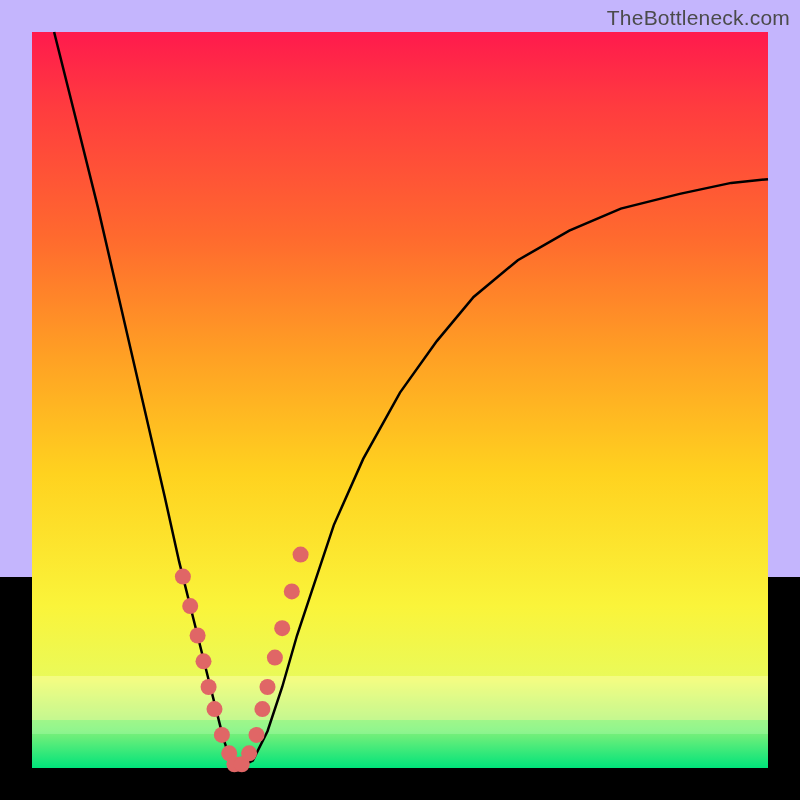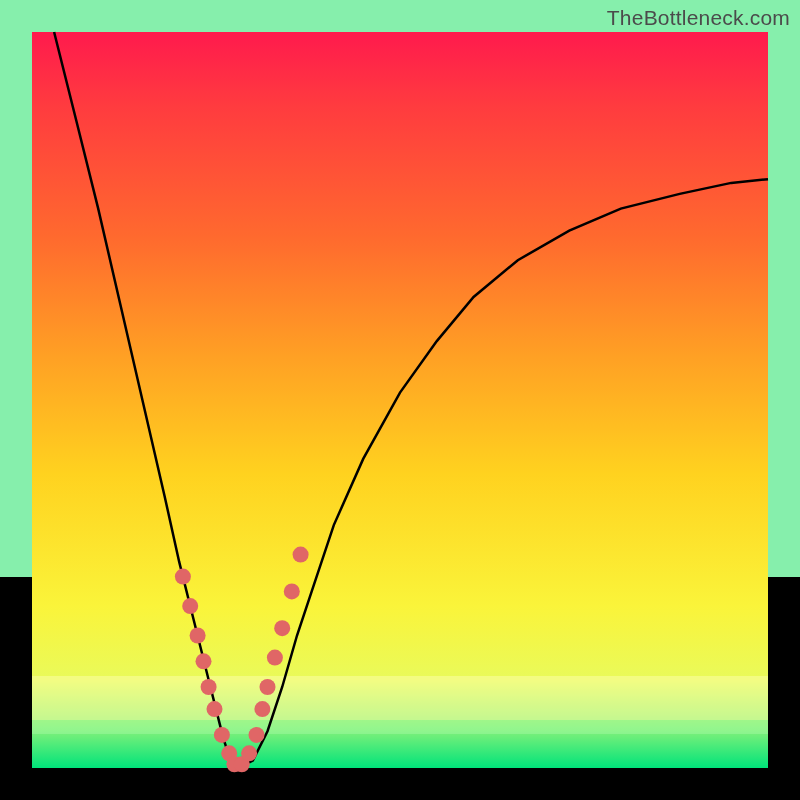--- a/index.html
+++ b/index.html
@@ -10,21 +10,21 @@
     overflow: hidden;
     background: #000;
     font-family: Arial, Helvetica, sans-serif;
   }
   .frame {
     position: absolute;
     top: 0;
     left: 0;
     width: 800px;
     height: 577px;
-    background: #86efac;
+    background: #c4b5fd;
   }
   .plot-area {
     position: absolute;
     top: 32px;
     left: 32px;
     width: 736px;
     height: 736px;
     
   }
   .watermark {

